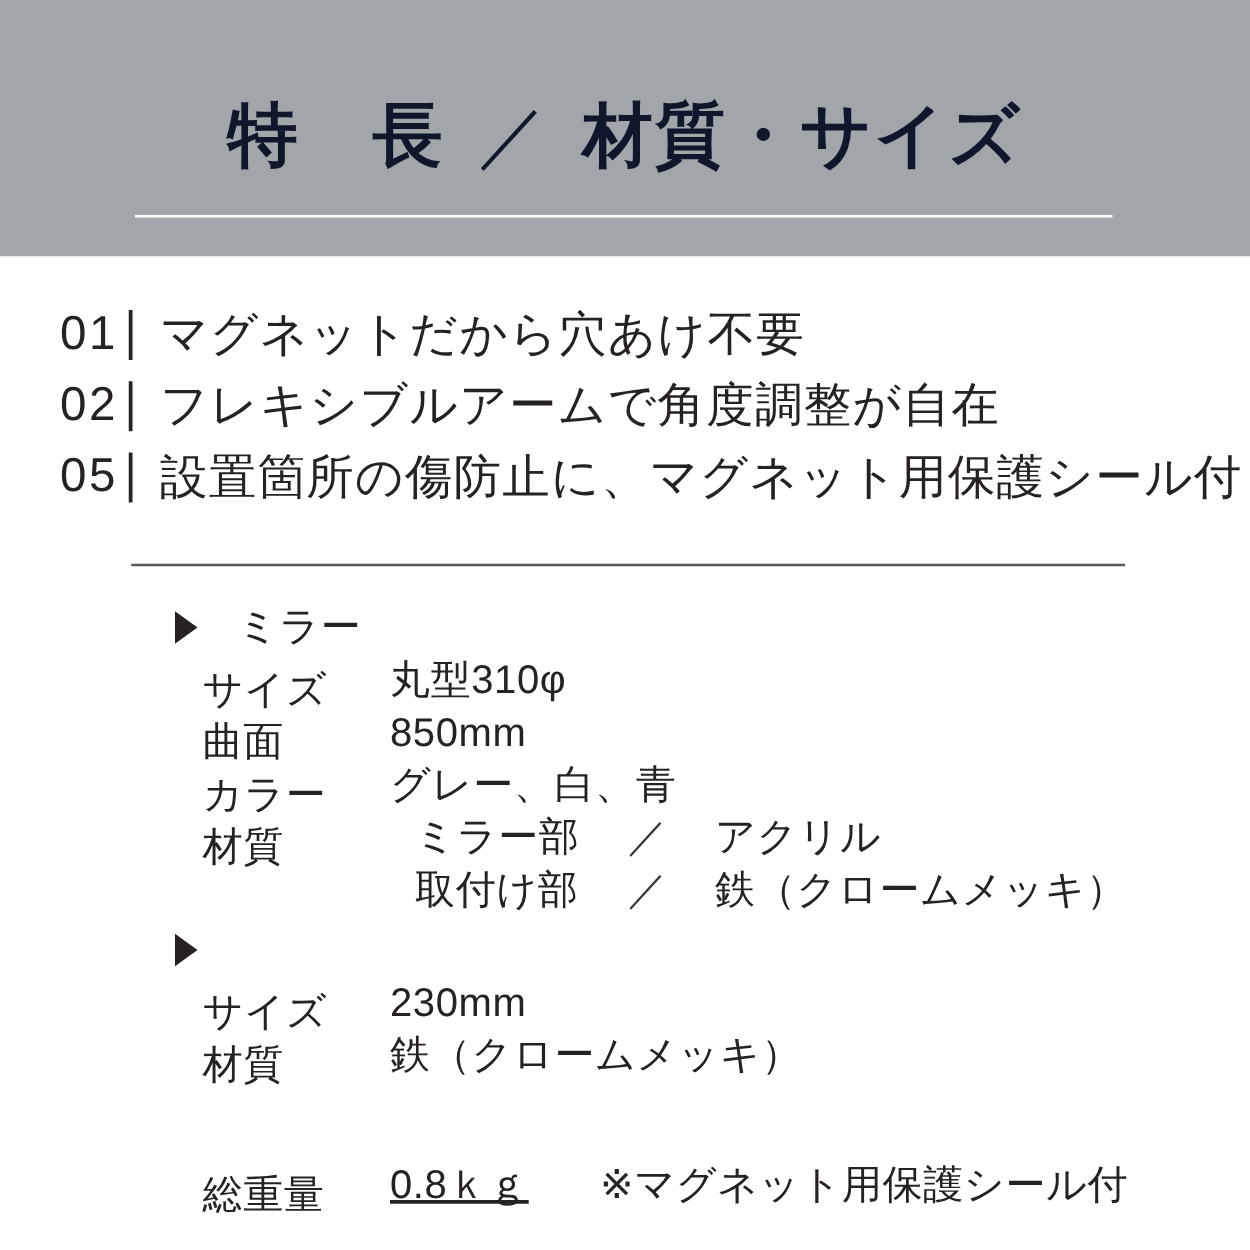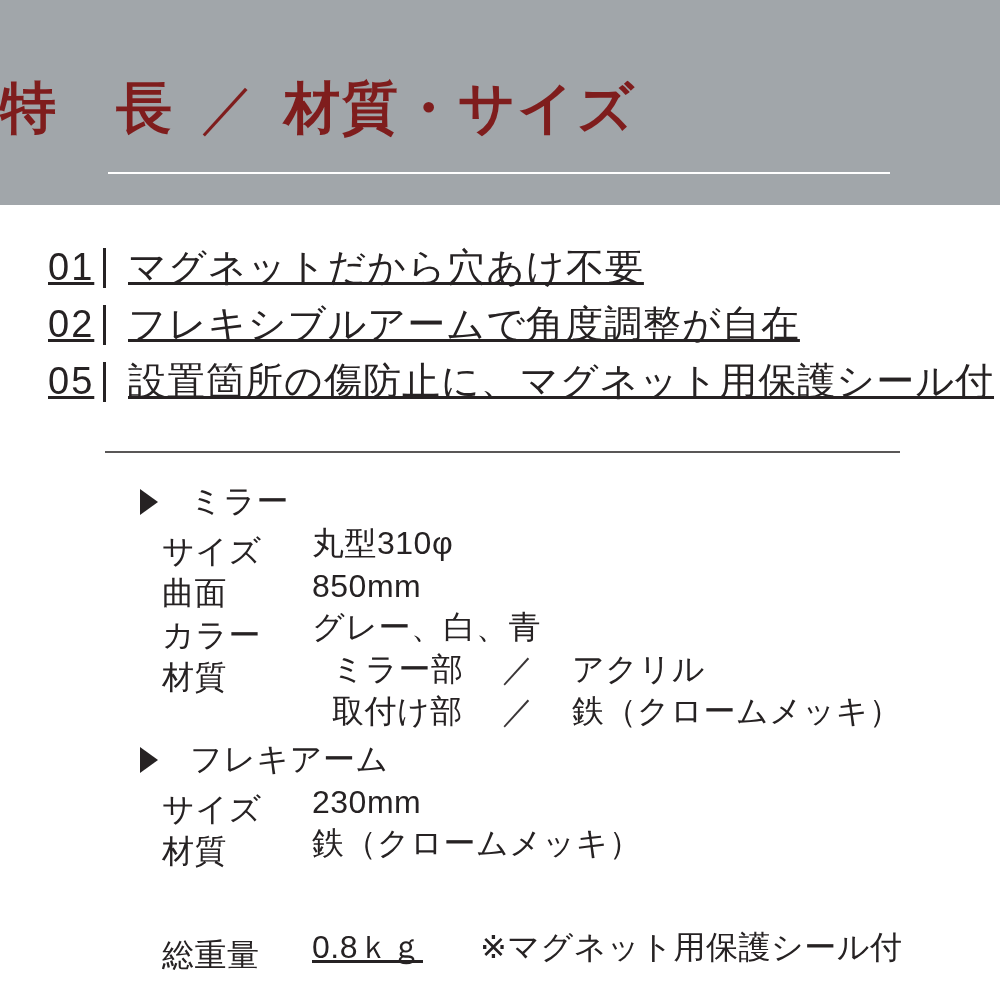--- a/index.html
+++ b/index.html
@@ -12,24 +12,24 @@
   }
   
   .banner {
     position: relative;
     width: 1000px; height: 205px;
     background: #a1a6aa;
   }
   .banner-title {
     position: absolute;
     top: 80px; left: 0; width: 1000px;
-    text-align: left;
+    text-align: center;
     font-size: 56px; line-height: 56px;
     font-weight: bold;
-    color: #7f1d1d;
+    color: #0f172a;
     letter-spacing: 2px;
     white-space: nowrap;
   }
   .banner-title .slash {
     font-weight: 400;
     margin: 0 26px;
   }
   .banner-underline {
     position: absolute;
     left: 108px; top: 172px;
@@ -39,21 +39,20 @@
   
   .features {
     padding: 34px 0 0 48px;
   }
   .feature-row {
     display: flex;
     align-items: center;
     height: 57px;
     font-size: 38px;
     white-space: nowrap;
-    text-decoration: underline;
   }
   .feature-num {
     min-width: 55px;
     letter-spacing: 2px;
   }
   .feature-bar {
     width: 3px; height: 40px;
     background: #262223;
     flex: 0 0 auto;
   }
@@ -161,21 +160,20 @@
     </div>
     <div class="spec-row">
       <span class="spec-label"></span>
       <span class="spec-part">取付け部</span>
       <span class="spec-slash">／</span>
       <span class="spec-value">鉄（クロームメッキ）</span>
     </div>
 
     <div class="spec-heading section-arm">
       <span class="tri"></span>
-      <span>フレキアーム</span>
     </div>
 
     <div class="spec-row">
       <span class="spec-label">サイズ</span>
       <span class="spec-value">230mm</span>
     </div>
     <div class="spec-row">
       <span class="spec-label">材質</span>
       <span class="spec-value">鉄（クロームメッキ）</span>
     </div>

